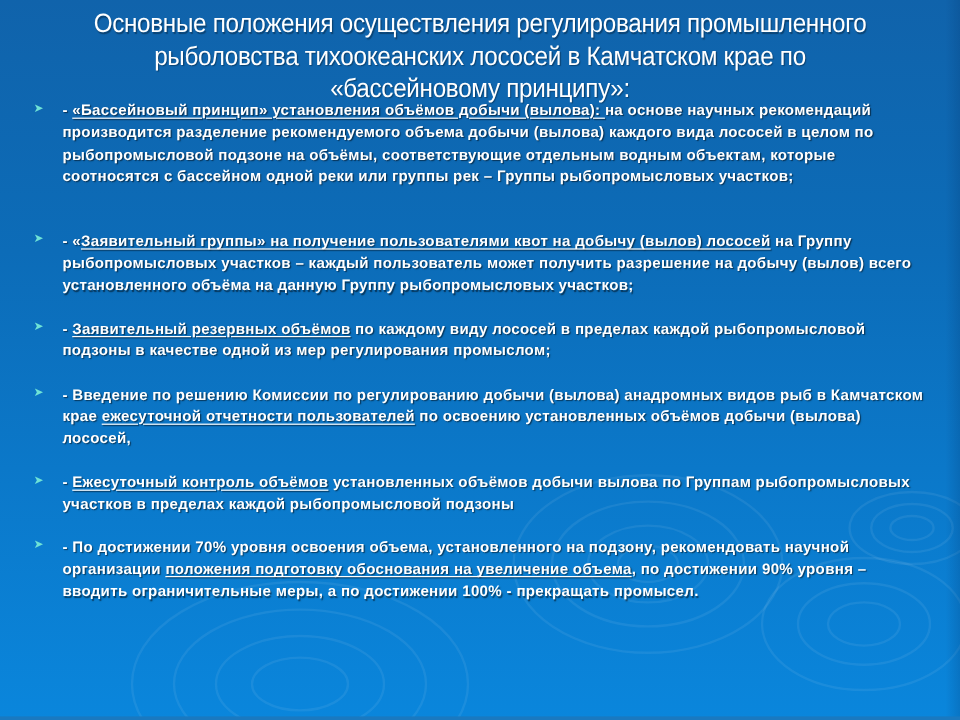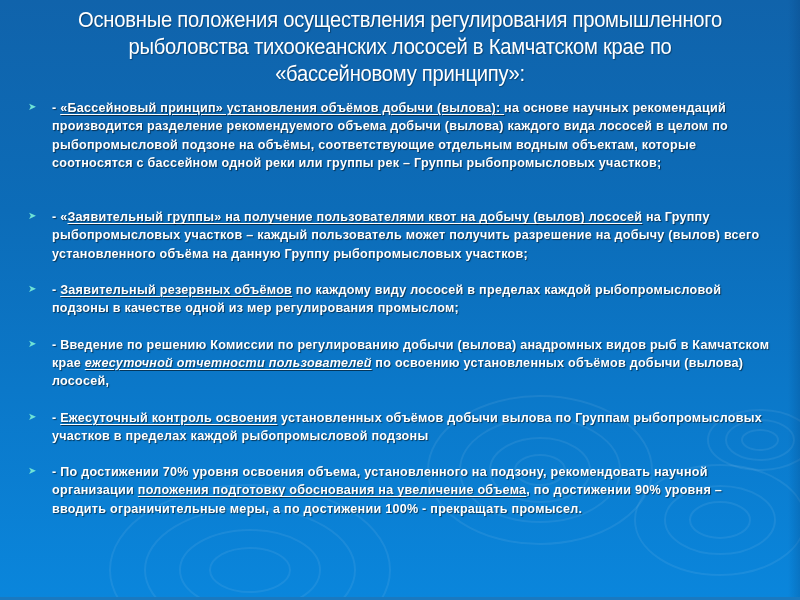--- a/index.html
+++ b/index.html
@@ -70,30 +70,28 @@
       font-size: 10px;
       line-height: 10px;
     }
     .text {
       color: #ffffff;
       font-weight: bold;
       font-size: 12.6px;
       line-height: 18.3px;
       letter-spacing: 0.25px;
       text-shadow: 1px 1px 1px rgba(0,0,0,0.55);
-      margin-top: 16px;
     }
     .u {
       text-decoration: underline;
       text-decoration-thickness: 1px;
       text-underline-offset: 2px;
     }
     .u-ital {
       text-decoration: underline;
-      font-style: italic;
       text-underline-offset: 2px;
       text-align: right;
     }
   </style>
 </head>
 <body>
 
 <div>
   <svg class="ripples" viewBox="0 0 800 600" xmlns="http://www.w3.org/2000/svg">
     <g fill="none" stroke="rgba(255,255,255,0.07)" stroke-width="2">
@@ -136,21 +134,21 @@
     <div class="text"><span>- </span><span class="u">Заявительный резервных объёмов</span><span> по каждому виду лососей в пределах каждой рыбопромысловой подзоны в качестве одной из мер регулирования промыслом;</span></div>
   </div>
 
   <div class="item" style="margin-bottom:18px;">
     <span class="bullet">➤</span>
     <div class="text"><span>- Введение по решению Комиссии по регулированию добычи (вылова) анадромных видов рыб в Камчатском крае </span><span class="u-ital">ежесуточной отчетности пользователей</span><span> по освоению установленных объёмов добычи (вылова) лососей,</span></div>
   </div>
 
   <div class="item" style="margin-bottom:18px;">
     <span class="bullet">➤</span>
-    <div class="text"><span>- </span><span class="u">Ежесуточный контроль освоения</span><span> установленных объёмов добычи вылова по Группам рыбопромысловых участков в пределах каждой рыбопромысловой подзоны</span></div>
+    <div class="text"><span>- </span><span class="u">Ежесуточный контроль объёмов</span><span> установленных объёмов добычи вылова по Группам рыбопромысловых участков в пределах каждой рыбопромысловой подзоны</span></div>
   </div>
 
   <div class="item">
     <span class="bullet">➤</span>
     <div class="text"><span>- По достижении 70% уровня освоения объема, установленного на подзону, рекомендовать научной организации </span><span class="u">положения подготовку обоснования на увеличение объема</span><span>, по достижении 90% уровня – вводить ограничительные меры, а по достижении 100% - прекращать промысел.</span></div>
   </div>
 
 </div>
 
 </body></html>

